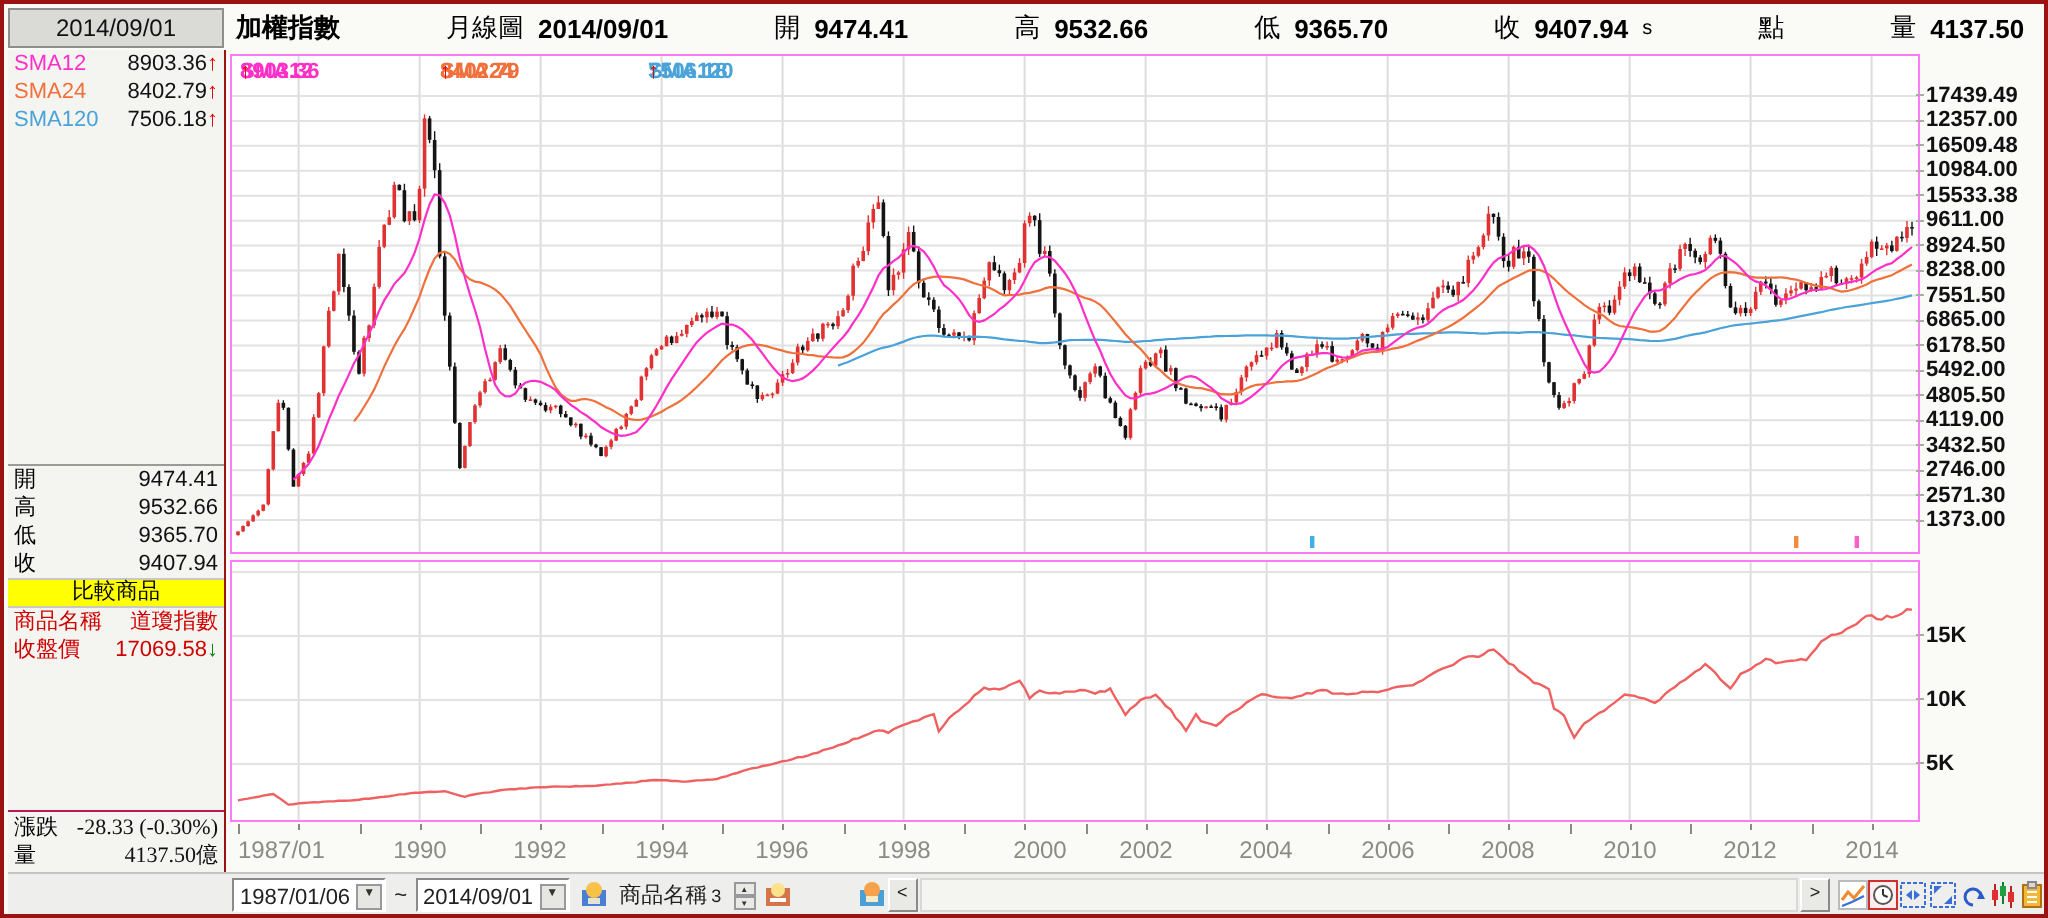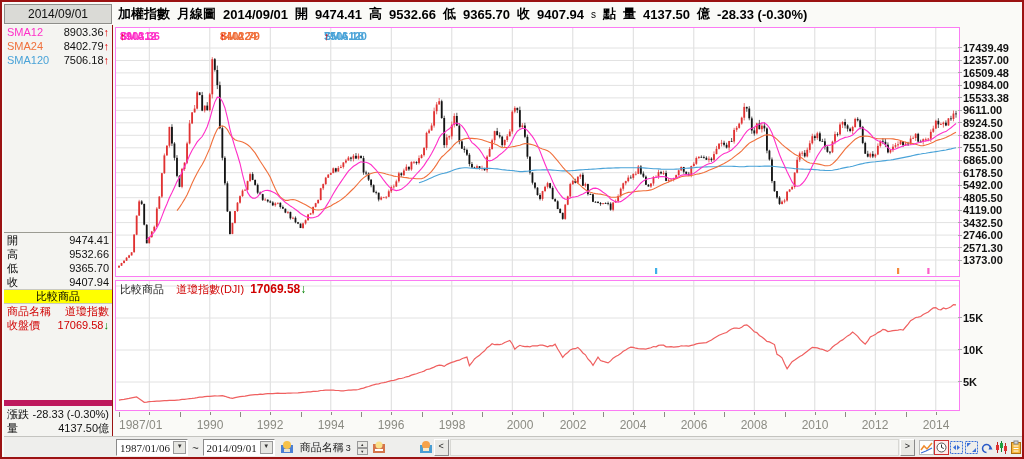--- a/index.html
+++ b/index.html
@@ -3,55 +3,55 @@
 <meta charset="utf-8">
 <style>
   html,body{margin:0;padding:0;background:#888;font-family:"Liberation Sans",sans-serif;}
   .window{position:relative;width:1024px;height:459px;box-sizing:border-box;
     border:2px solid #9b1212;background:#fafaf7;overflow:hidden;}
   
   .datebox{position:absolute;left:2px;top:2px;width:106px;height:18px;background:#dadad6;
     border:1px solid #8e8e8a;text-align:center;font-size:12px;line-height:18px;color:#111;}
   .chart-title{position:absolute;left:116px;top:2px;height:20px;display:flex;align-items:center;
     gap:7px;font-size:13px;font-weight:bold;color:#000;white-space:nowrap;}
-  .chart-title .norm{font-weight:bold;}
+  .chart-title .norm{font-weight:normal;margin-left:46px;}
   .chart-title .small{font-size:10px;font-weight:normal;}
   
   .sidebar{position:absolute;left:2px;top:23px;width:109px;height:411px;background:#f4f4f1;
     border-right:1px solid #9b1212;box-sizing:border-box;font-size:11px;}
   .srow{display:flex;justify-content:space-between;padding:0 3px;height:14px;line-height:14px;}
   .srow .val{color:#111;}
   .arrow-up{color:#e00000;font-weight:bold;}
   .arrow-down{color:#008000;font-weight:bold;}
   .sma12{color:#ff2fc8;} .sma24{color:#f0703c;} .sma120{color:#4aa3d8;}
   .sb-mid{position:absolute;left:0;top:207px;width:100%;border-top:1px solid #9b9b93;}
   .yellowbar{background:#ffff00;color:#000;text-align:center;height:13px;line-height:13px;
     font-size:11px;border-top:1px solid #c9c9c0;border-bottom:1px solid #c9c9c0;}
   .red{color:#d00000;}
-  .sb-bottom{position:absolute;left:0;bottom:0;width:100%;border-top:6px solid #be185d;padding:1px 0;}
+  .sb-bottom{position:absolute;left:0;bottom:0;width:100%;border-top:1px solid #be185d;padding:1px 0;font-family:Liberation Serif, serif;}
   
   .panel{position:absolute;background:#fff;border:1px solid #fb7cf4;box-sizing:border-box;}
   #main-panel{left:113px;top:25px;width:845px;height:250px;}
   #lower-panel{left:113px;top:278px;width:845px;height:131px;}
   #main-panel svg,#lower-panel svg{position:absolute;left:0;top:0;}
   .legend{position:absolute;left:0;top:0;width:100%;height:16px;font-size:11px;font-weight:bold;}
   .legend span{position:absolute;top:1px;white-space:nowrap;}
   .cmp-header{position:absolute;left:4px;top:1px;height:14px;font-size:11px;white-space:nowrap;color:#222;}
   .cmp-header b{font-size:12px;}
   
   .ylabel{position:absolute;left:961px;font-size:11px;font-weight:bold;color:#111;white-space:nowrap;}
   .ytick{position:absolute;left:956px;width:4px;height:1px;background:#aaa;}
   .xaxis{position:absolute;left:0;top:410px;width:1024px;height:24px;}
   .xtick{position:absolute;top:0;width:1px;background:#8a8a82;}
   .xlab{position:absolute;top:6px;font-size:12px;color:#8b8b83;white-space:nowrap;}
   
   .statusbar{position:absolute;left:2px;top:434px;width:1020px;height:21px;background:#eeeeec;
     border-top:1px solid #c4c4c0;display:flex;align-items:center;font-size:11px;color:#222;}
-  .combo{display:flex;align-items:center;height:15px;background:#fff;
-    border:1px solid;border-color:#8a8a8a #ffffff #ffffff #8a8a8a;padding:0 1px 0 3px;font-family:Liberation Serif, serif;}
+  .combo{display:flex;align-items:flex-end;height:15px;background:#fff;
+    border:1px solid;border-color:#8a8a8a #ffffff #ffffff #8a8a8a;padding:0 1px 0 3px;}
   .combo .drop{width:11px;height:11px;margin-left:3px;background:#e6e6e2;border:1px solid #999;
     font-size:6px;line-height:9px;text-align:center;color:#333;}
   .mini-btn{width:13px;height:15px;background:#e9e9e5;border:1px solid;
     border-color:#fff #8a8a8a #8a8a8a #fff;text-align:center;line-height:13px;font-size:9px;color:#222;}
   .mini-icon{width:15px;height:15px;display:inline-block;}
   .spinner{display:inline-flex;flex-direction:column;width:11px;height:14px;}
   .spinner div{flex:1;background:#e9e9e5;border:1px solid #999;font-size:4px;line-height:5px;text-align:center;color:#333;}
   .scroll-track{flex:1;height:15px;background:#f4f4f1;border:1px solid #d8d8d4;margin:0 1px;}
   .sup{font-size:9px;vertical-align:top;}
 </style>
@@ -876,25 +876,20 @@
         <line x1="638.3" y1="0" x2="638.3" y2="129" stroke="#dcdcdc"></line>
         <line x1="698.8" y1="0" x2="698.8" y2="129" stroke="#dcdcdc"></line>
         <line x1="759.3" y1="0" x2="759.3" y2="129" stroke="#dcdcdc"></line>
         <line x1="819.8" y1="0" x2="819.8" y2="129" stroke="#dcdcdc"></line>
         <line x1="0" y1="101.0" x2="843" y2="101.0" stroke="#e2e2e2"></line>
         <line x1="0" y1="69.0" x2="843" y2="69.0" stroke="#e2e2e2"></line>
         <line x1="0" y1="37.0" x2="843" y2="37.0" stroke="#e2e2e2"></line>
         <line x1="0" y1="5.0" x2="843" y2="5.0" stroke="#e2e2e2"></line>
         <path d="M3.0,119.2L5.5,118.7L8.0,118.3L10.6,117.8L13.1,117.4L15.6,116.8L18.1,116.4L20.6,116.0L23.2,117.7L25.7,119.5L28.2,121.3L30.7,121.1L33.3,120.7L35.8,120.5L38.3,120.3L40.8,120.1L43.3,120.2L45.9,119.8L48.4,119.7L50.9,119.7L53.4,119.4L55.9,119.4L58.5,119.3L61.0,119.1L63.5,118.9L66.0,118.4L68.5,118.4L71.1,118.0L73.6,117.6L76.1,117.4L78.6,117.1L81.2,116.7L83.7,116.2L86.2,116.1L88.7,115.7L91.2,115.4L93.8,115.4L96.3,115.1L98.8,114.9L101.3,115.0L103.8,114.8L106.4,114.6L108.9,115.3L111.4,116.1L113.9,116.8L116.4,117.4L119.0,116.6L121.5,116.1L124.0,115.7L126.5,115.3L129.1,115.2L131.6,114.6L134.1,114.1L136.6,113.8L139.1,113.6L141.7,113.6L144.2,113.2L146.7,113.3L149.2,112.9L151.7,112.7L154.3,112.6L156.8,112.6L159.3,112.4L161.8,112.2L164.3,112.3L166.9,112.3L169.4,112.4L171.9,112.0L174.4,112.2L177.0,112.0L179.5,112.0L182.0,111.9L184.5,111.6L187.0,111.3L189.6,111.2L192.1,110.8L194.6,110.8L197.1,110.4L199.6,110.3L202.2,110.2L204.7,109.5L207.2,109.4L209.7,109.1L212.2,109.0L214.8,109.1L217.3,109.1L219.8,109.5L222.3,109.5L224.9,109.8L227.4,109.8L229.9,109.5L232.4,109.2L234.9,109.2L237.5,108.9L240.0,108.8L242.5,108.5L245.0,107.6L247.5,107.1L250.1,106.1L252.6,105.5L255.1,104.6L257.6,103.8L260.2,103.1L262.7,102.8L265.2,102.0L267.7,101.6L270.2,101.1L272.8,100.3L275.3,99.6L277.8,99.3L280.3,98.6L282.8,97.6L285.4,97.5L287.9,96.8L290.4,95.8L292.9,95.4L295.4,94.1L298.0,93.4L300.5,92.8L303.0,91.7L305.5,91.0L308.1,90.1L310.6,88.5L313.1,88.2L315.6,87.1L318.1,86.1L320.7,84.8L323.2,84.2L325.7,84.4L328.2,85.4L330.7,83.6L333.3,82.4L335.8,81.4L338.3,80.6L340.8,79.6L343.3,79.2L345.9,77.7L348.4,76.8L350.9,76.1L353.4,84.7L356.0,81.5L358.5,78.0L361.0,75.9L363.5,74.2L366.0,71.9L368.6,69.8L371.1,66.7L373.6,65.0L376.1,62.8L378.6,63.7L381.2,63.3L383.7,63.7L386.2,63.0L388.7,61.5L391.2,60.5L393.8,59.4L396.3,63.0L398.8,68.2L401.3,65.9L403.9,64.3L406.4,65.2L408.9,65.7L411.4,65.4L413.9,65.8L416.5,64.8L419.0,64.8L421.5,64.8L424.0,64.0L426.5,64.1L429.1,64.9L431.6,65.8L434.1,64.6L436.6,64.8L439.1,63.2L441.7,68.0L444.2,72.0L446.7,76.4L449.2,73.4L451.8,71.5L454.3,68.9L456.8,67.9L459.3,67.7L461.8,66.4L464.4,68.9L466.9,72.0L469.4,73.8L471.9,78.0L474.4,80.5L477.0,84.4L479.5,80.2L482.0,76.1L484.5,79.6L487.0,80.3L489.6,81.1L492.1,81.9L494.6,79.9L497.1,77.2L499.7,75.5L502.2,74.2L504.7,72.6L507.2,70.3L509.7,68.9L512.3,67.3L514.8,66.1L517.3,66.4L519.8,67.2L522.3,67.6L524.9,67.8L527.4,67.8L529.9,68.1L532.4,67.3L534.9,66.8L537.5,65.5L540.0,65.8L542.5,64.4L545.0,64.0L547.6,64.2L550.1,65.8L552.6,65.8L555.1,65.7L557.6,66.2L560.2,65.9L562.7,65.7L565.2,64.8L567.7,65.0L570.2,64.8L572.8,65.1L575.3,64.4L577.8,63.9L580.3,62.9L582.8,62.4L585.4,62.1L587.9,61.8L590.4,61.6L592.9,60.2L595.5,59.0L598.0,57.2L600.5,55.7L603.0,54.3L605.5,53.2L608.1,52.3L610.6,51.5L613.1,49.5L615.6,48.0L618.1,47.2L620.7,47.1L623.2,47.5L625.7,46.2L628.2,44.3L630.8,43.8L633.3,45.8L635.8,48.1L638.3,50.7L640.8,51.6L643.4,54.5L645.9,56.1L648.4,58.0L650.9,60.4L653.4,60.9L656.0,62.2L658.5,63.6L661.0,73.3L663.5,74.7L666.0,76.8L668.6,82.8L671.1,87.8L673.6,84.1L676.1,80.7L678.7,79.1L681.2,77.2L683.7,75.4L686.2,74.3L688.7,72.2L691.3,70.3L693.8,68.3L696.3,66.3L698.8,66.6L701.3,66.9L703.9,67.9L706.4,68.3L708.9,69.4L711.4,70.4L713.9,68.9L716.5,66.0L719.0,64.0L721.5,62.5L724.0,60.2L726.6,58.9L729.1,56.9L731.6,54.9L734.1,53.5L736.6,51.0L739.2,53.1L741.7,55.4L744.2,58.7L746.7,61.0L749.2,63.2L751.8,59.8L754.3,55.9L756.8,54.8L759.3,53.6L761.8,51.6L764.4,50.4L766.9,48.4L769.4,48.9L771.9,50.6L774.5,50.2L777.0,49.7L779.5,49.4L782.0,49.2L784.5,48.5L787.1,49.1L789.6,46.0L792.1,43.2L794.6,39.7L797.1,38.3L799.7,36.5L802.2,36.2L804.7,35.5L807.2,33.5L809.7,32.3L812.3,31.0L814.8,28.7L817.3,26.9L819.8,26.6L822.4,28.5L824.9,28.8L827.4,26.9L829.9,27.8L832.4,27.0L835.0,25.8L837.5,23.6L840.0,23.8" fill="none" stroke="#ef6060" stroke-width="1.2"></path>
       </svg>
-    <div class="cmp-header">
-      <span>比較商品</span>&nbsp;&nbsp;&nbsp;
-      <span class="red">道瓊指數(DJI)</span>&nbsp;
-      <b class="red">17069.58</b><b class="arrow-down">↓</b>
-    </div>
   </div>
 
   <div id="y-axis-layer">
       <div class="ytick" style="top:45px"></div>
       <div class="ylabel" style="top:40px">17439.49</div>
       <div class="ytick" style="top:58px"></div>
       <div class="ylabel" style="top:52px">12357.00</div>
       <div class="ytick" style="top:70px"></div>
       <div class="ylabel" style="top:65px">16509.48</div>
       <div class="ytick" style="top:83px"></div>

